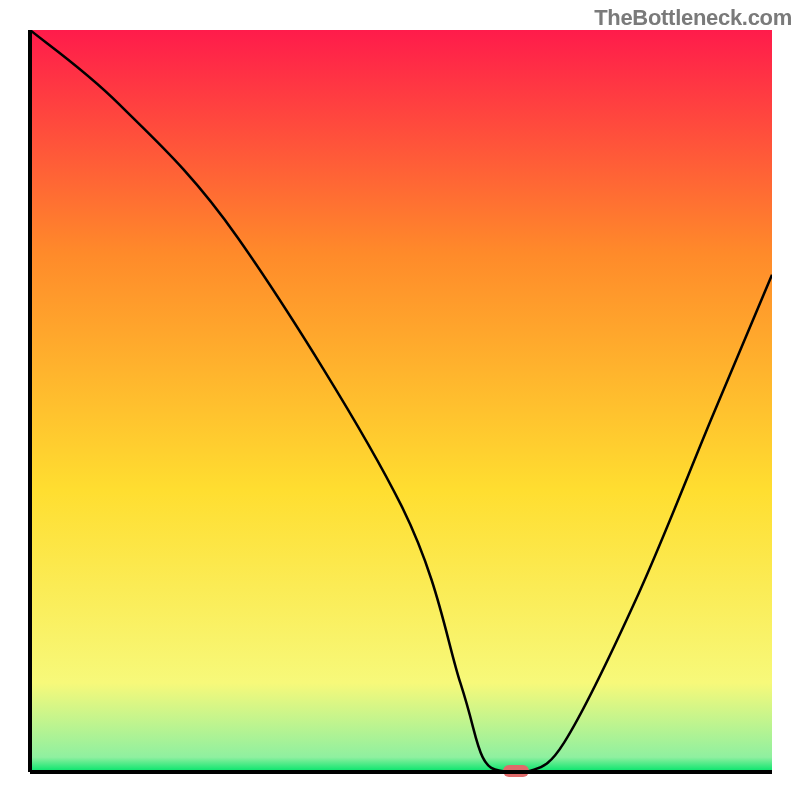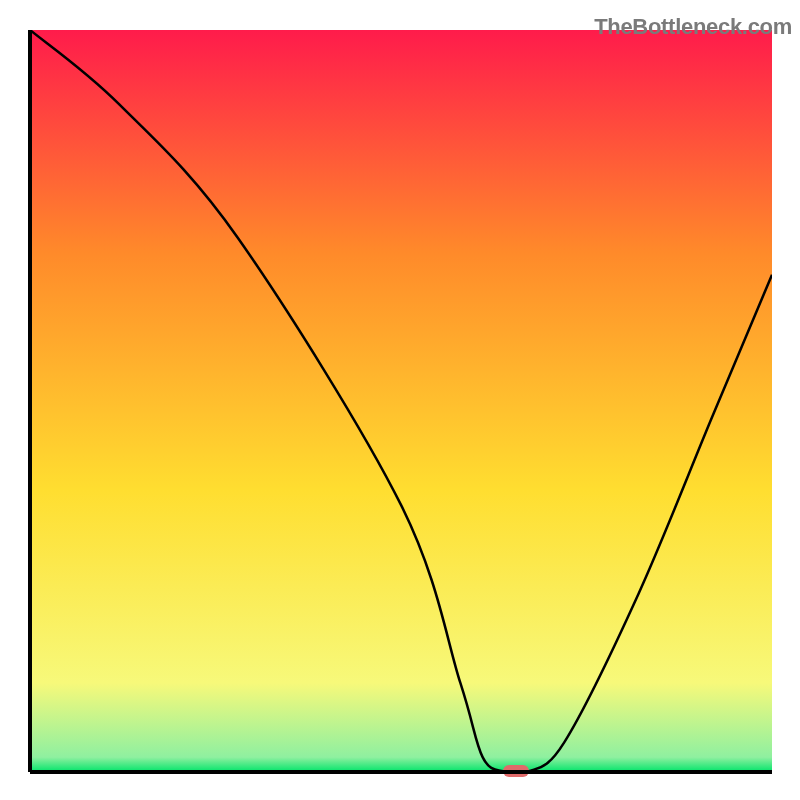--- a/index.html
+++ b/index.html
@@ -11,21 +11,21 @@
     background: #ffffff;
     font-family: Arial, Helvetica, sans-serif;
   }
   .chart-container {
     position: relative;
     width: 800px;
     height: 800px;
   }
   .watermark {
     position: absolute;
-    top: 14px;
+    top: 5px;
     right: 8px;
     font-size: 22px;
     font-weight: 600;
     color: #7a7a7a;
     font-family: Arial, sans-serif;
     letter-spacing: -0.3px;
     z-index: 10;
   }
   svg {
     display: block;

